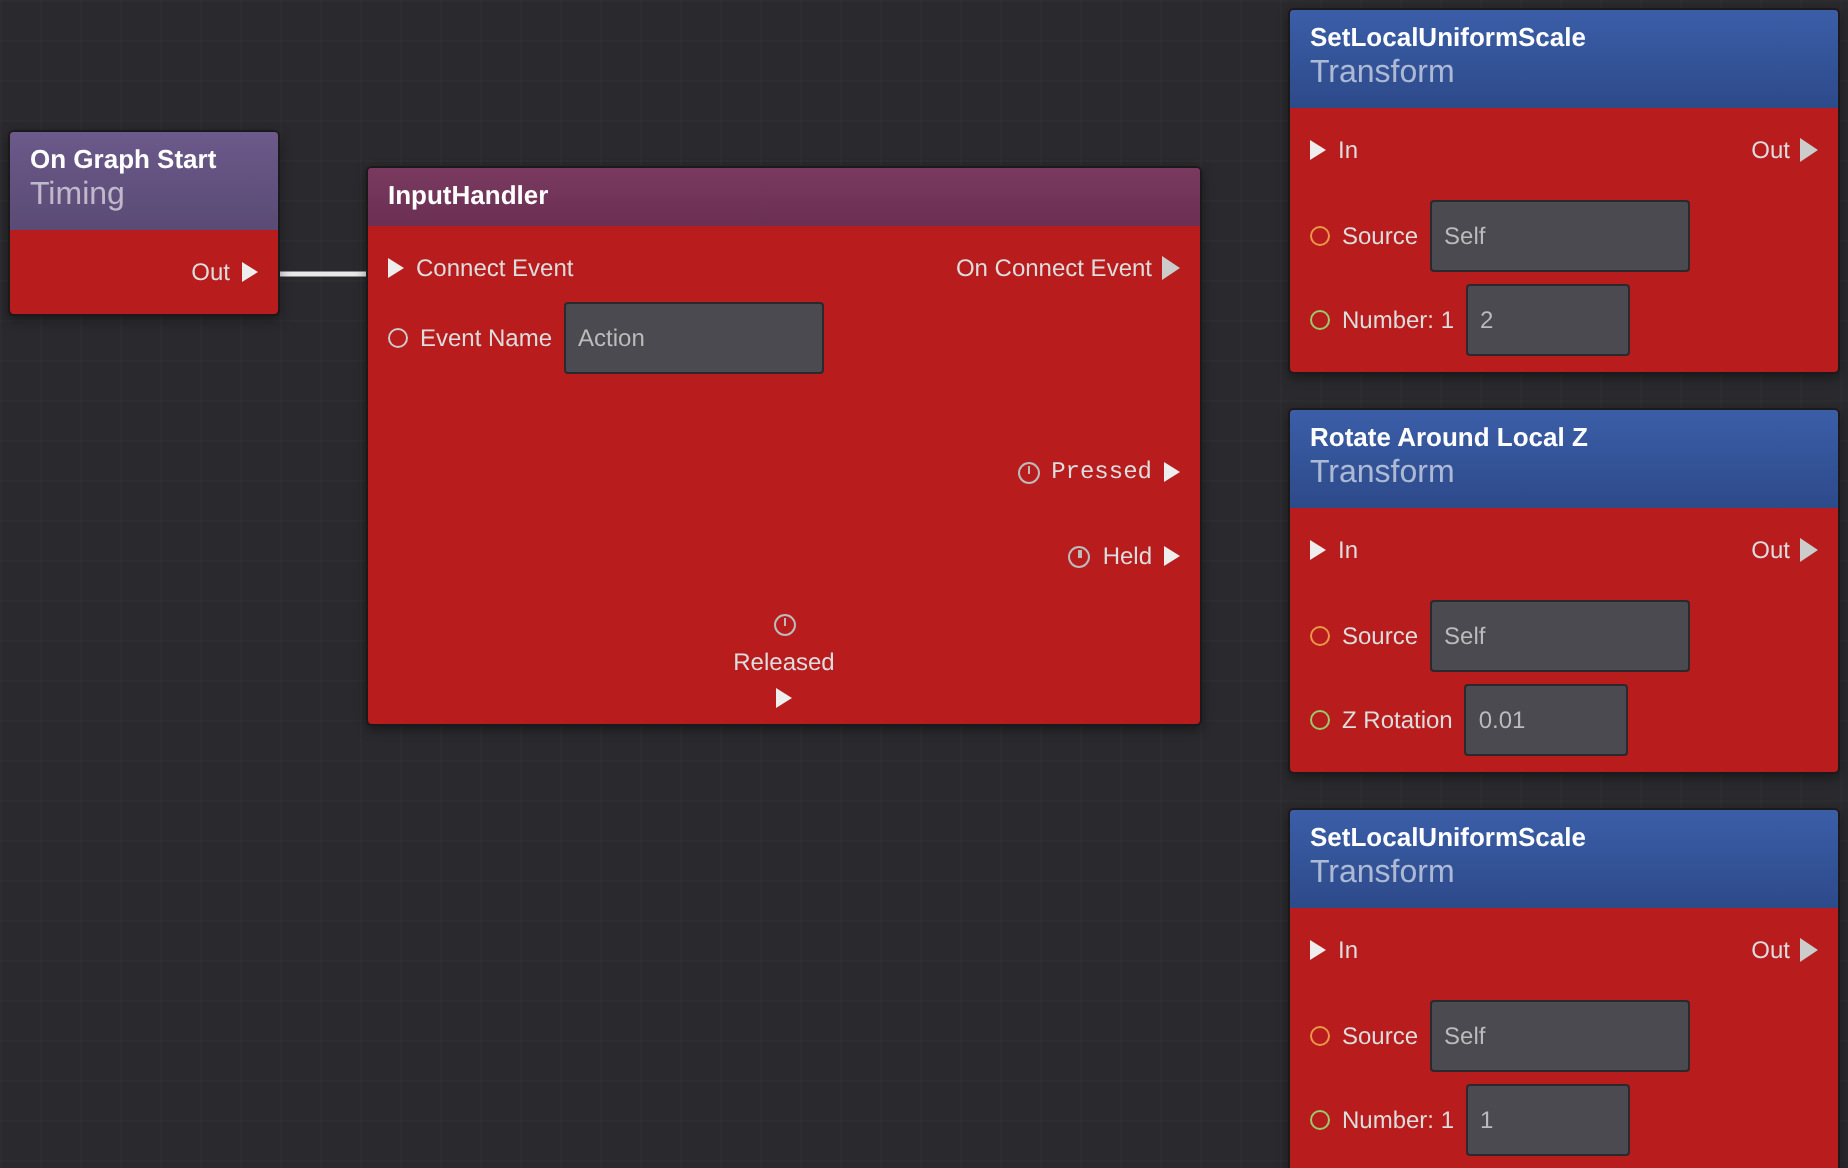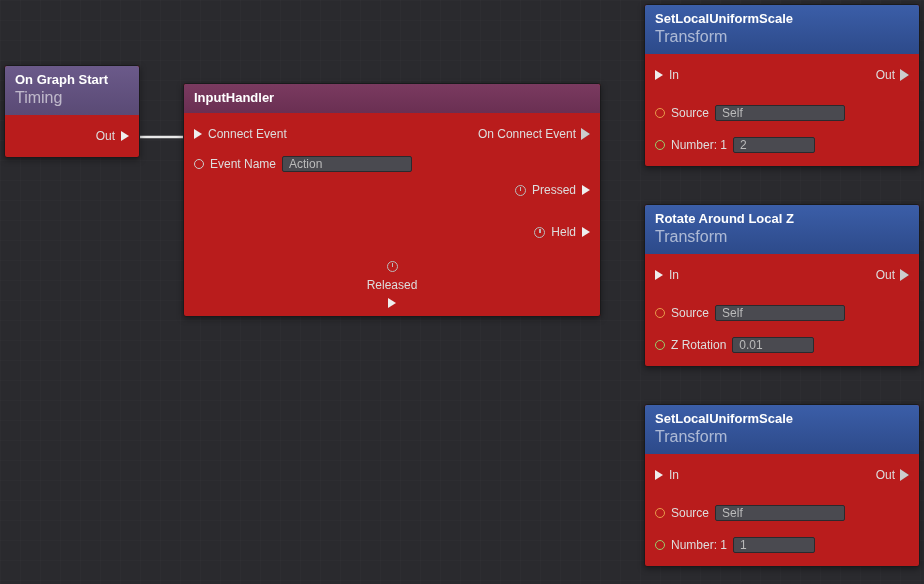--- a/index.html
+++ b/index.html
@@ -37,21 +37,21 @@
 .header-magenta { background: linear-gradient(180deg,#7a3a60,#6a2f52); }
 .header-blue { background: linear-gradient(180deg,#3b5ea8,#2d4a8a); }
 .node-body { padding: 8px 10px; }
 .row { display: flex; align-items: center; min-height: 26px; }
 .row-right { justify-content: flex-end; }
 .row-split { justify-content: space-between; }
 .port-label { color: #ddd; font-size: 12px; }
 .input-field {
   background: #4a4a50; border: 1px solid #2a2a2e;
   color: #bbb; padding: 3px 6px; font-size: 12px;
-  border-radius: 2px; height: 16px;
+  border-radius: 2px; height: 36px;
 }
 .inp-wide { width: 130px; }
 .inp-med { width: 82px; }
 .tri { display: inline-block; width: 0; height: 0; }
 .tri-right { border-top: 5px solid transparent; border-bottom: 5px solid transparent; border-left: 8px solid #eee; }
 .tri-outline {
   width: 0; height: 0;
   border-top: 5px solid transparent;
   border-bottom: 5px solid transparent;
   border-left: 8px solid #3a3a3f;
@@ -119,21 +119,21 @@
       <div class="row gap4">
         <span class="port-label">On Connect Event</span>
         <span class="tri-outline"></span>
       </div>
     </div>
     <div class="row gap4" style="margin-top:4px;">
       <span class="circ"></span>
       <span class="port-label">Event Name</span>
       <input class="input-field inp-wide" value="Action" style="">
     </div>
-    <div class="row row-right gap4" style="">
+    <div class="row row-right gap4" style="margin-top:36px;font-family:Liberation Mono, monospace;">
       <span class="clock"></span>
       <span class="port-label">Pressed</span>
       <span class="tri tri-right"></span>
     </div>
     <div class="row row-right gap4" style="margin-top:16px;">
       <span class="clock"></span>
       <span class="port-label">Held</span>
       <span class="tri tri-right"></span>
     </div>
     <div class="row row-right gap4" style="margin-top:16px;flex-direction:column;">

